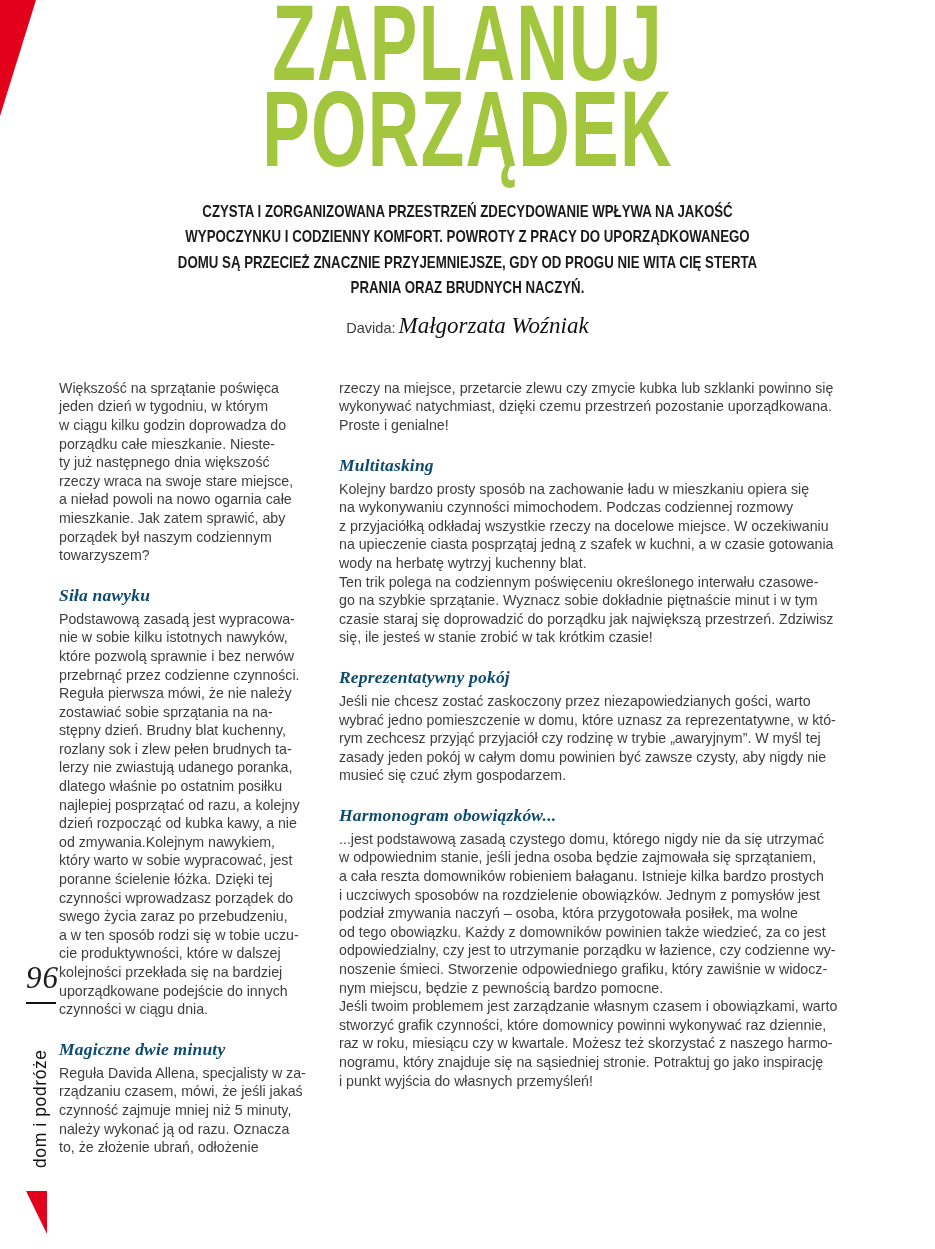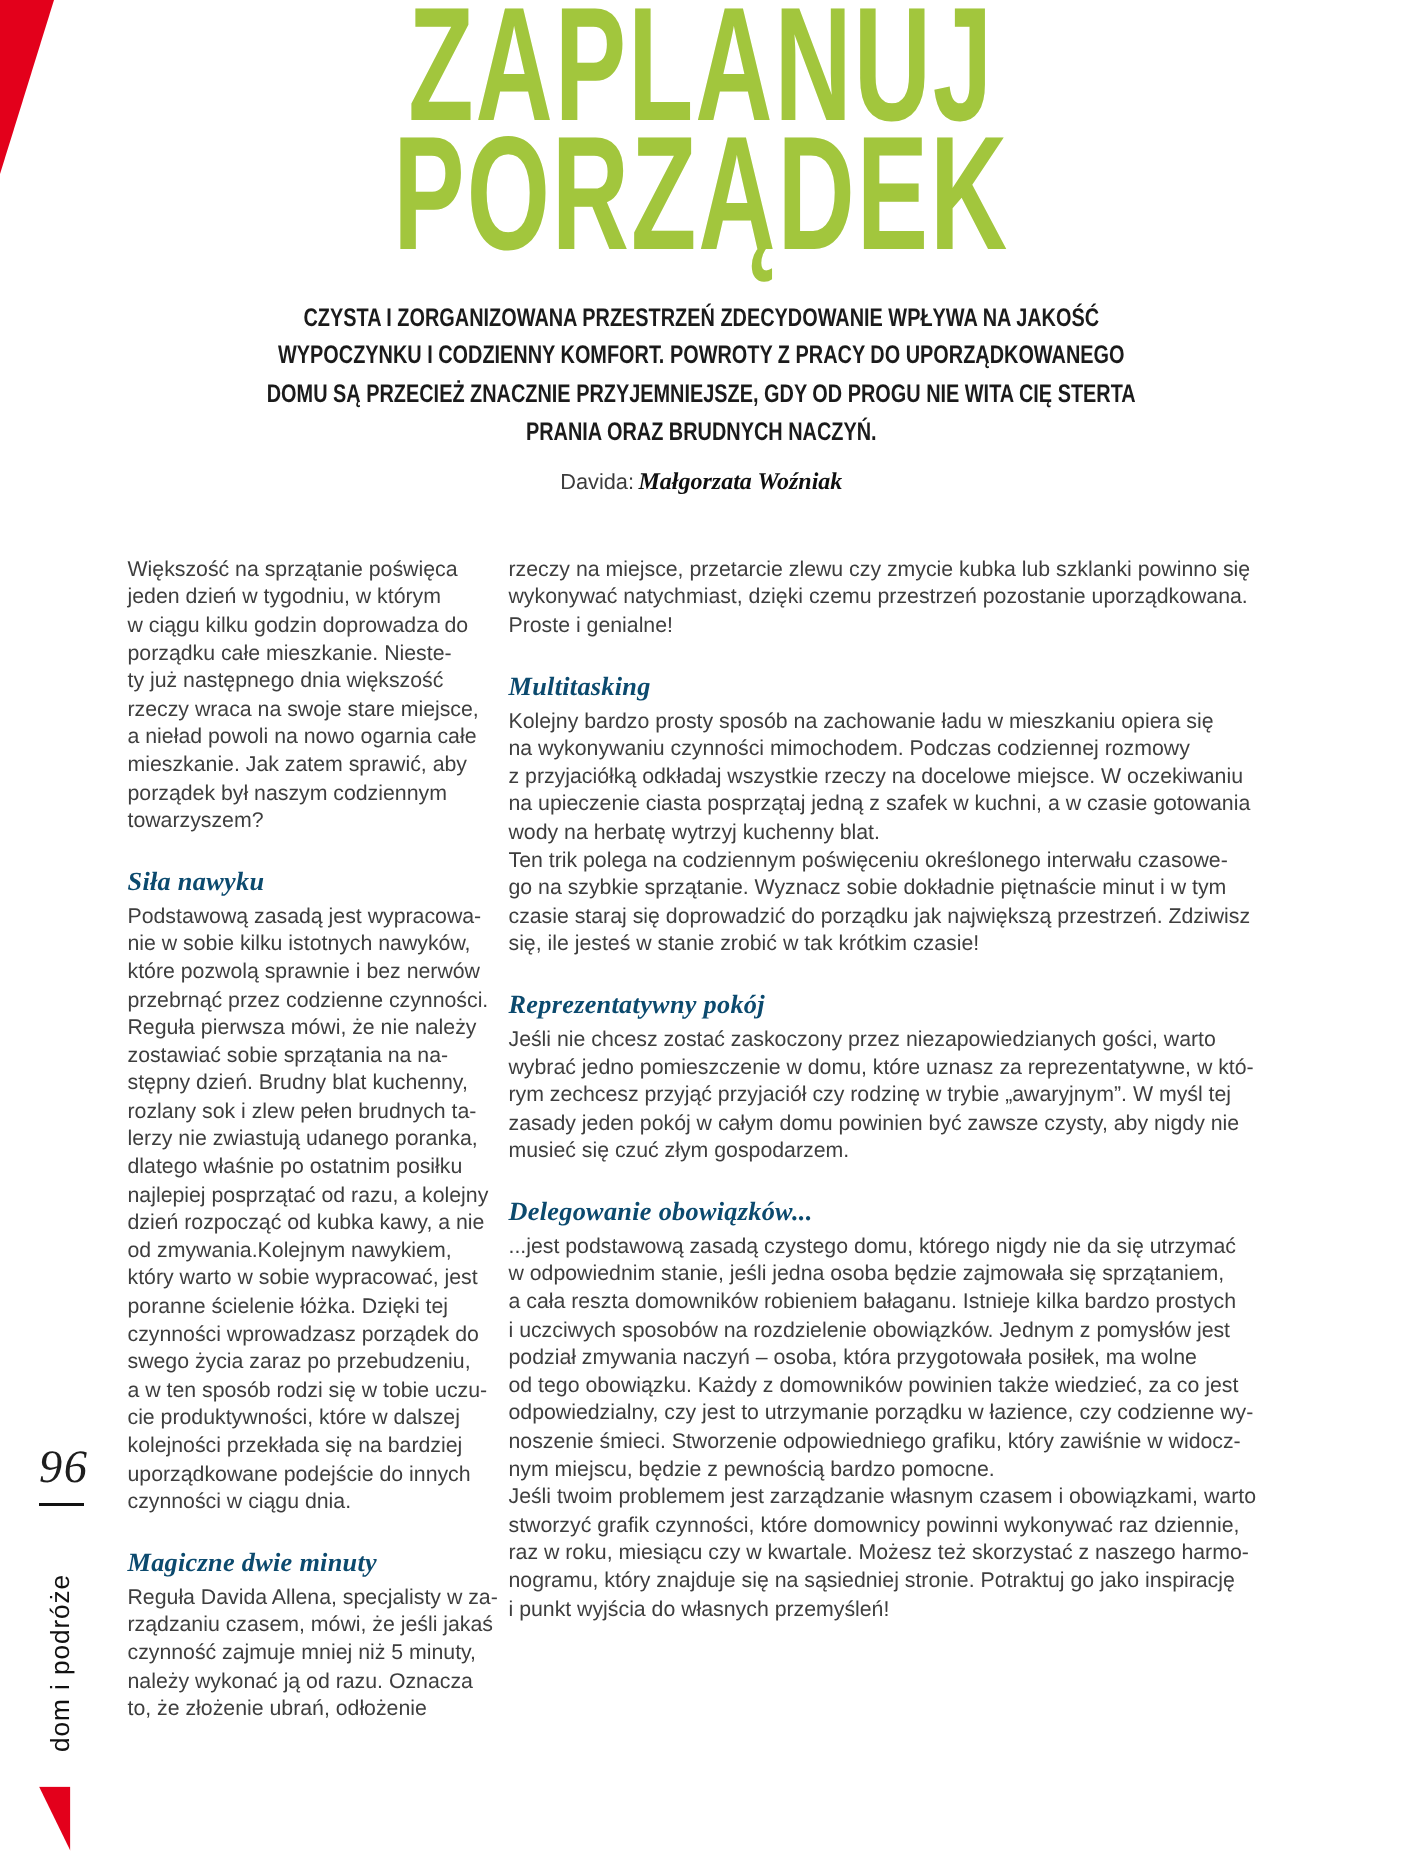--- a/index.html
+++ b/index.html
@@ -43,28 +43,28 @@
     transform: scaleX(0.66); transform-origin: 50% 0;
   }
   .intro {
     margin-top: 26px;
     font-size: 17px; font-weight: 700; line-height: 25.5px; color: #1b1b1b;
     white-space: pre-line; letter-spacing: 0;
     transform: scaleX(0.78); transform-origin: 50% 0;
   }
   .byline { margin-top: 12px; font-size: 14.5px; color: #3c3c3c; }
   .byline .byline-name {
-    font-family: "Liberation Serif", serif; font-style: italic; font-weight: 700;
-    font-size: 16px; color: #101010; margin-left: 3px;
+    font-family: "Liberation Serif", serif; font-style: italic; font-weight: 400;
+    font-size: 23px; color: #101010; margin-left: 3px;
   }
 
   
   .columns {
-    display: flex; gap: 8px;
-    padding-left: 85px; padding-right: 50px; margin-top: 40px;
+    display: flex; gap: 34px;
+    padding-left: 59px; padding-right: 50px; margin-top: 40px;
   }
   .col-left { width: 246px; flex: 0 0 auto; }
   .col-right { flex: 1 1 auto; }
 
   .body-para {
     white-space: pre; font-size: 14.2px; line-height: 18.6px; color: #3e3e3e;
   }
   .section-heading {
     margin-top: 20px; margin-bottom: 4px;
     font-family: "Liberation Serif", serif; font-style: italic; font-weight: 700;
@@ -148,21 +148,21 @@
       <p class="body-para">Ten trik polega na codziennym poświęceniu określonego interwału czasowe-
 go na szybkie sprzątanie. Wyznacz sobie dokładnie piętnaście minut i w tym
 czasie staraj się doprowadzić do porządku jak największą przestrzeń. Zdziwisz
 się, ile jesteś w stanie zrobić w tak krótkim czasie!</p>
       <h3 class="section-heading">Reprezentatywny pokój</h3>
       <p class="body-para">Jeśli nie chcesz zostać zaskoczony przez niezapowiedzianych gości, warto
 wybrać jedno pomieszczenie w domu, które uznasz za reprezentatywne, w któ-
 rym zechcesz przyjąć przyjaciół czy rodzinę w trybie „awaryjnym”. W myśl tej
 zasady jeden pokój w całym domu powinien być zawsze czysty, aby nigdy nie
 musieć się czuć złym gospodarzem.</p>
-      <h3 class="section-heading">Delegowanie obowiązków...</h3>
+      <h3 class="section-heading">Harmonogram obowiązków...</h3>
       <p class="body-para">...jest podstawową zasadą czystego domu, którego nigdy nie da się utrzymać
 w odpowiednim stanie, jeśli jedna osoba będzie zajmowała się sprzątaniem,
 a cała reszta domowników robieniem bałaganu. Istnieje kilka bardzo prostych
 i uczciwych sposobów na rozdzielenie obowiązków. Jednym z pomysłów jest
 podział zmywania naczyń – osoba, która przygotowała posiłek, ma wolne
 od tego obowiązku. Każdy z domowników powinien także wiedzieć, za co jest
 odpowiedzialny, czy jest to utrzymanie porządku w łazience, czy codzienne wy-
 noszenie śmieci. Stworzenie odpowiedniego grafiku, który zawiśnie w widocz-
 nym miejscu, będzie z pewnością bardzo pomocne.</p>
       <p class="body-para">Jeśli twoim problemem jest zarządzanie własnym czasem i obowiązkami, warto

